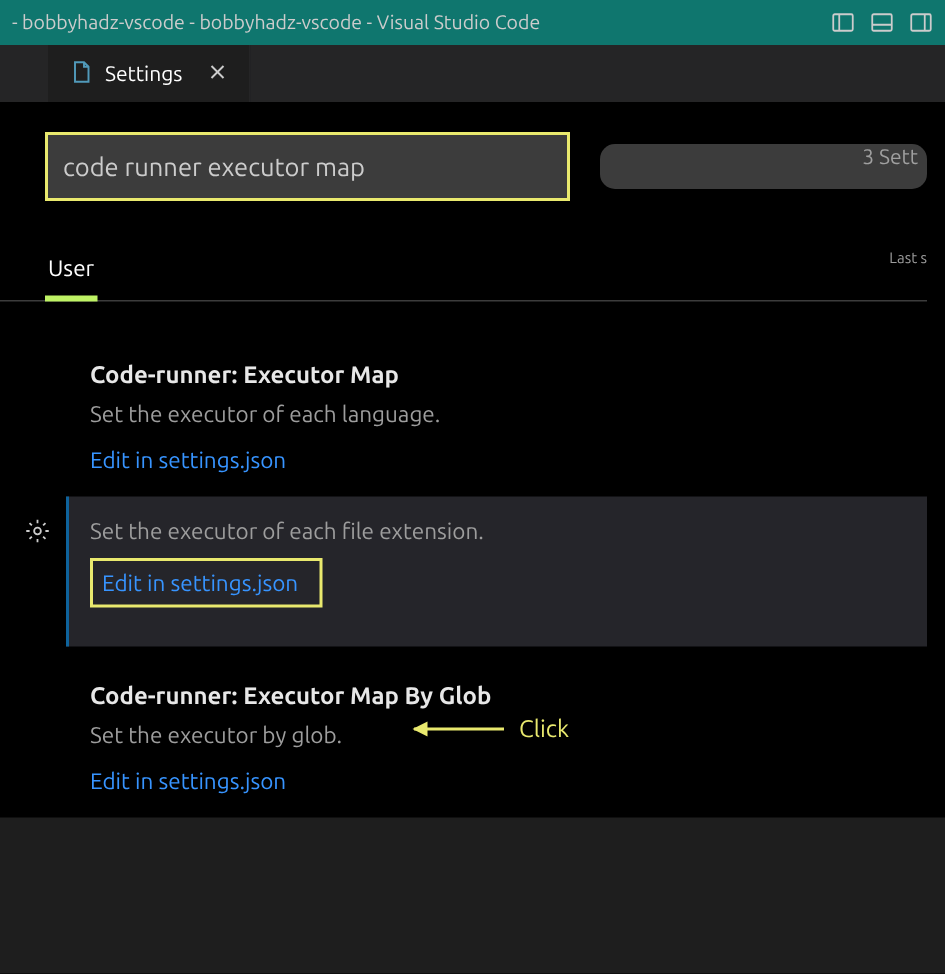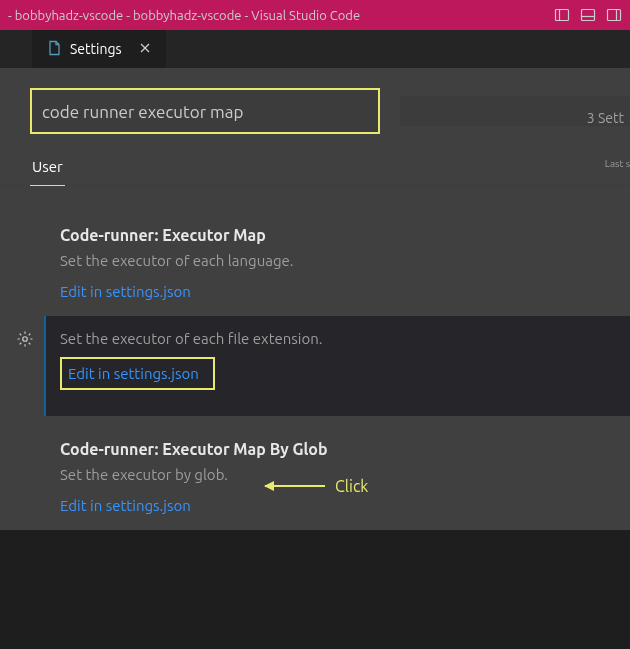--- a/index.html
+++ b/index.html
@@ -15,21 +15,21 @@
       font-family: -apple-system, "Segoe UI", Ubuntu, sans-serif;
       font-size: 14px;
       overflow: hidden;
     }
     .titlebar {
       height: 30px;
       display: flex;
       align-items: center;
       justify-content: space-between;
       padding: 0 8px;
-      background: #be185d;
+      background: #0f766e;
       color: #cccccc;
       font-size: 13px;
     }
     .titlebar-left {
       white-space: nowrap;
       overflow: hidden;
     }
     .titlebar-right {
       display: flex;
       gap: 10px;
@@ -56,22 +56,22 @@
       margin-left: 32px;
     }
     .tab .tab-icon {
       color: #519aba;
     }
     .tab .close-icon {
       color: #cccccc;
       margin-left: 8px;
     }
     .settings-body {
-      background: #404040;
-      padding: 20px 0 0 0;
+      background: #000000;
+      padding: 20px 12px 0 0;
     }
     .search-row {
       display: flex;
       align-items: center;
       padding: 0 0 0 30px;
       gap: 20px;
     }
     .search-input {
       flex: 0 0 350px;
       height: 46px;
@@ -81,45 +81,47 @@
       font-size: 17px;
       padding: 0 10px;
       font-family: inherit;
       outline: none;
     }
     .search-count-wrap {
       flex: 1;
       height: 30px;
       background: #3c3c3c;
       display: flex;
-      align-items: flex-end;
+      align-items: flex-start;
       justify-content: flex-end;
       padding-right: 6px;
       color: #a0a0a0;
       font-size: 14px;
       margin-left: auto;
+      border-radius: 10px;
     }
     .scope-tabs {
       display: flex;
       align-items: center;
       padding: 18px 0 0 30px;
       gap: 20px;
       border-bottom: 1px solid #3c3c3c;
       position: relative;
     }
     .scope-tab {
       padding: 6px 2px 10px 2px;
       color: #9d9d9d;
       font-size: 15px;
       cursor: pointer;
     }
     .scope-tab.active {
       color: #ffffff;
-      border-bottom: 1px solid #bef264;
+      border-bottom: 4px solid #bef264;
       margin-bottom: -1px;
+      margin-top: 12px;
     }
     .scope-right {
       margin-left: auto;
       padding-right: 0;
       color: #9d9d9d;
       font-size: 10px;
       padding-bottom: 10px;
     }
     .settings-list {
       padding: 30px 0 0 0;
@@ -164,21 +166,21 @@
       cursor: pointer;
     }
     .link-wrap.boxed {
       display: inline-block;
       padding: 6px 14px 6px 6px;
       border: 2px solid #e9e96e;
       margin-top: -4px;
     }
     .annotation {
       position: absolute;
-      left: 265px;
+      left: 276px;
       top: 477px;
       display: flex;
       align-items: center;
       gap: 10px;
       color: #e9e96e;
       font-size: 16px;
     }
     .arrow-line {
       width: 60px;
       height: 2px;

